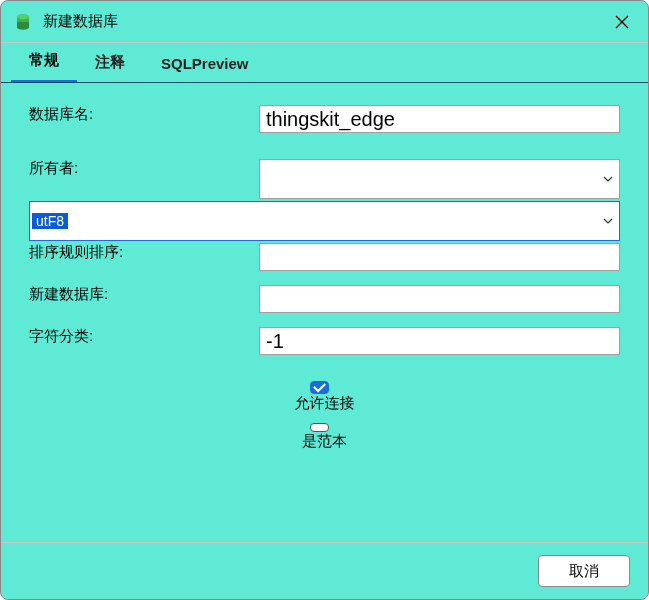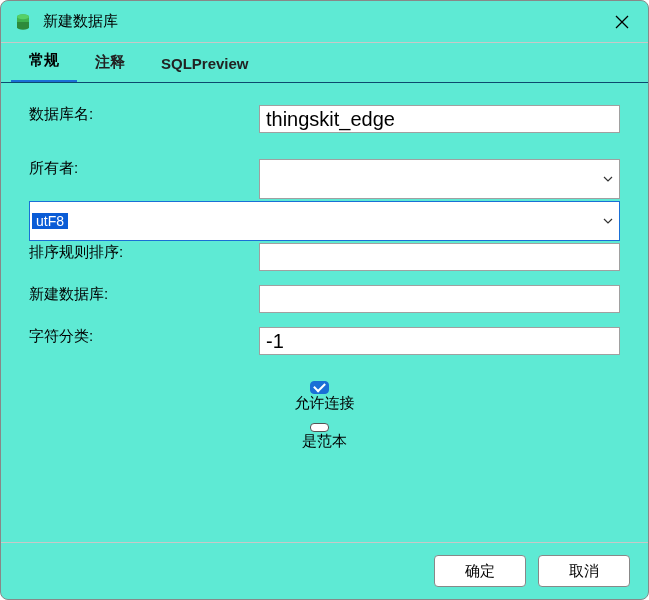--- a/index.html
+++ b/index.html
@@ -276,17 +276,16 @@
     </div>
 
     <div class="checkbox-row">
       <div class="checkbox"></div>
       <span class="checkbox-label">是范本</span>
     </div>
 
   </div>
 
   <div class="footer">
-    <button class="btn">确定</button>
     <button class="btn">取消</button>
   </div>
 
 </div>
 
 </body></html>

